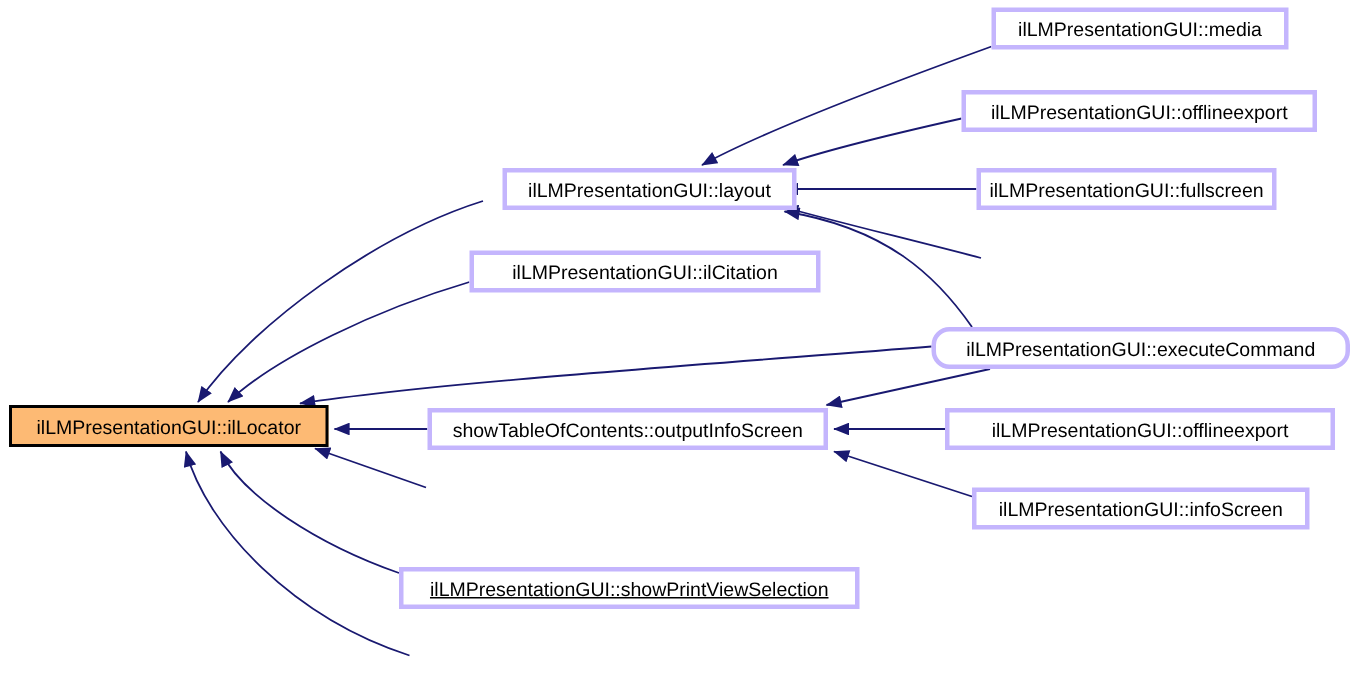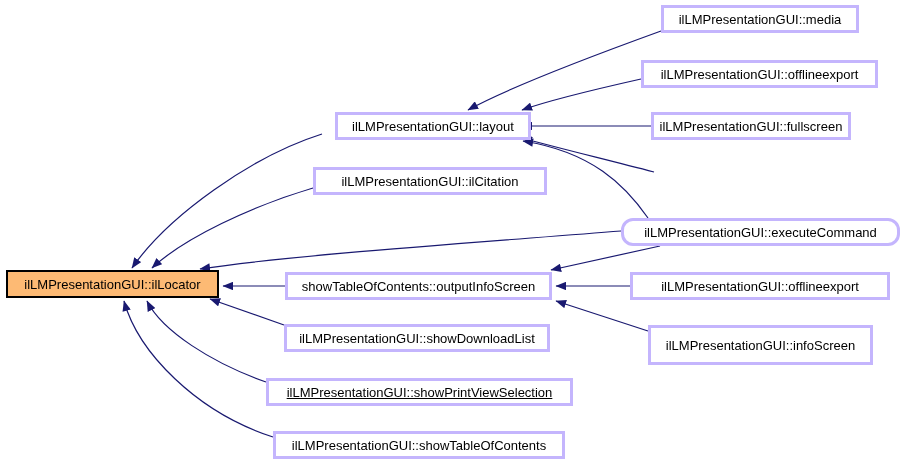--- a/index.html
+++ b/index.html
@@ -67,32 +67,30 @@
   </svg>
 
   <div class="node highlighted" style="left:6px; top:270px; width:213px; height:28px;">ilLMPresentationGUI::ilLocator</div>
 
   <div class="node" style="left:322px; top:112px; width:196px; height:28px;margin-left:13px;">ilLMPresentationGUI::layout</div>
 
   <div class="node" style="left:313px; top:167px; width:234px; height:28px;">ilLMPresentationGUI::ilCitation</div>
 
   <div class="node" style="left:285px; top:272px; width:267px; height:28px;">showTableOfContents::outputInfoScreen</div>
 
-  <div class="node" style="left:284px; top:324px; width:266px; height:28px;">ilLMPresentationGUI::showDownloadList</div>
 
   <div class="node" style="left:266px; top:378px; width:307px; height:28px;text-decoration:underline;">ilLMPresentationGUI::showPrintViewSelection</div>
 
-  <div class="node" style="left:273px; top:431px; width:292px; height:28px;">ilLMPresentationGUI::showTableOfContents</div>
 
   <div class="node" style="left:661px; top:5px; width:198px; height:28px;">ilLMPresentationGUI::media</div>
 
   <div class="node" style="left:641px; top:60px; width:237px; height:28px;">ilLMPresentationGUI::offlineexport</div>
 
   <div class="node" style="left:651px; top:112px; width:200px; height:28px;">ilLMPresentationGUI::fullscreen</div>
 
 
   <div class="node" style="left:621px; top:218px; width:279px; height:28px;border-radius:12px;">ilLMPresentationGUI::executeCommand</div>
 
   <div class="node" style="left:630px; top:272px; width:260px; height:28px;">ilLMPresentationGUI::offlineexport</div>
 
-  <div class="node" style="left:648px; top:325px; width:225px; height:40px;">ilLMPresentationGUI::infoScreen</div>
+  <div class="node" style="left:648px; top:325px; width:225px; height:28px;">ilLMPresentationGUI::infoScreen</div>
 
 </div>
 
 </body></html>

